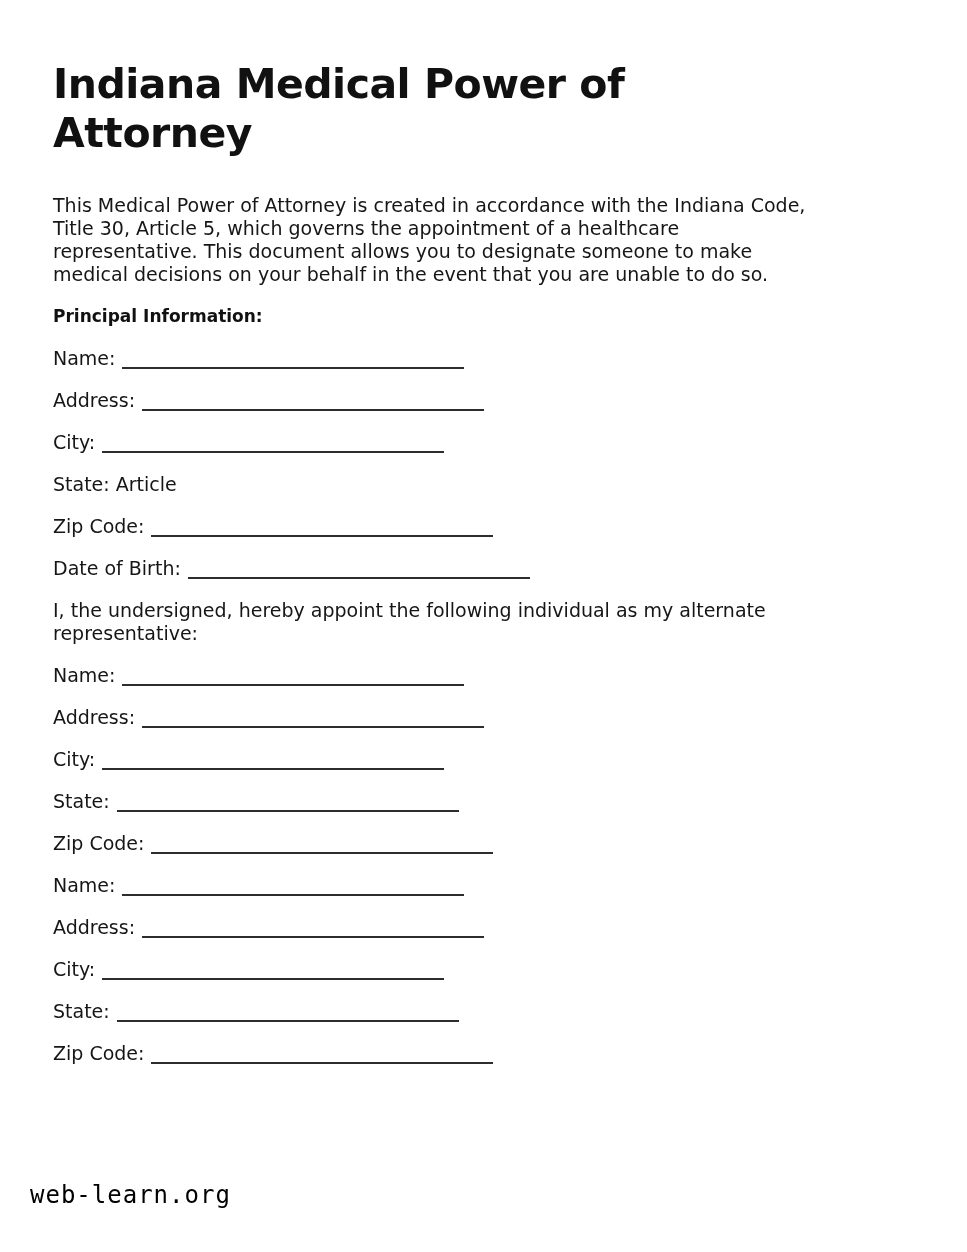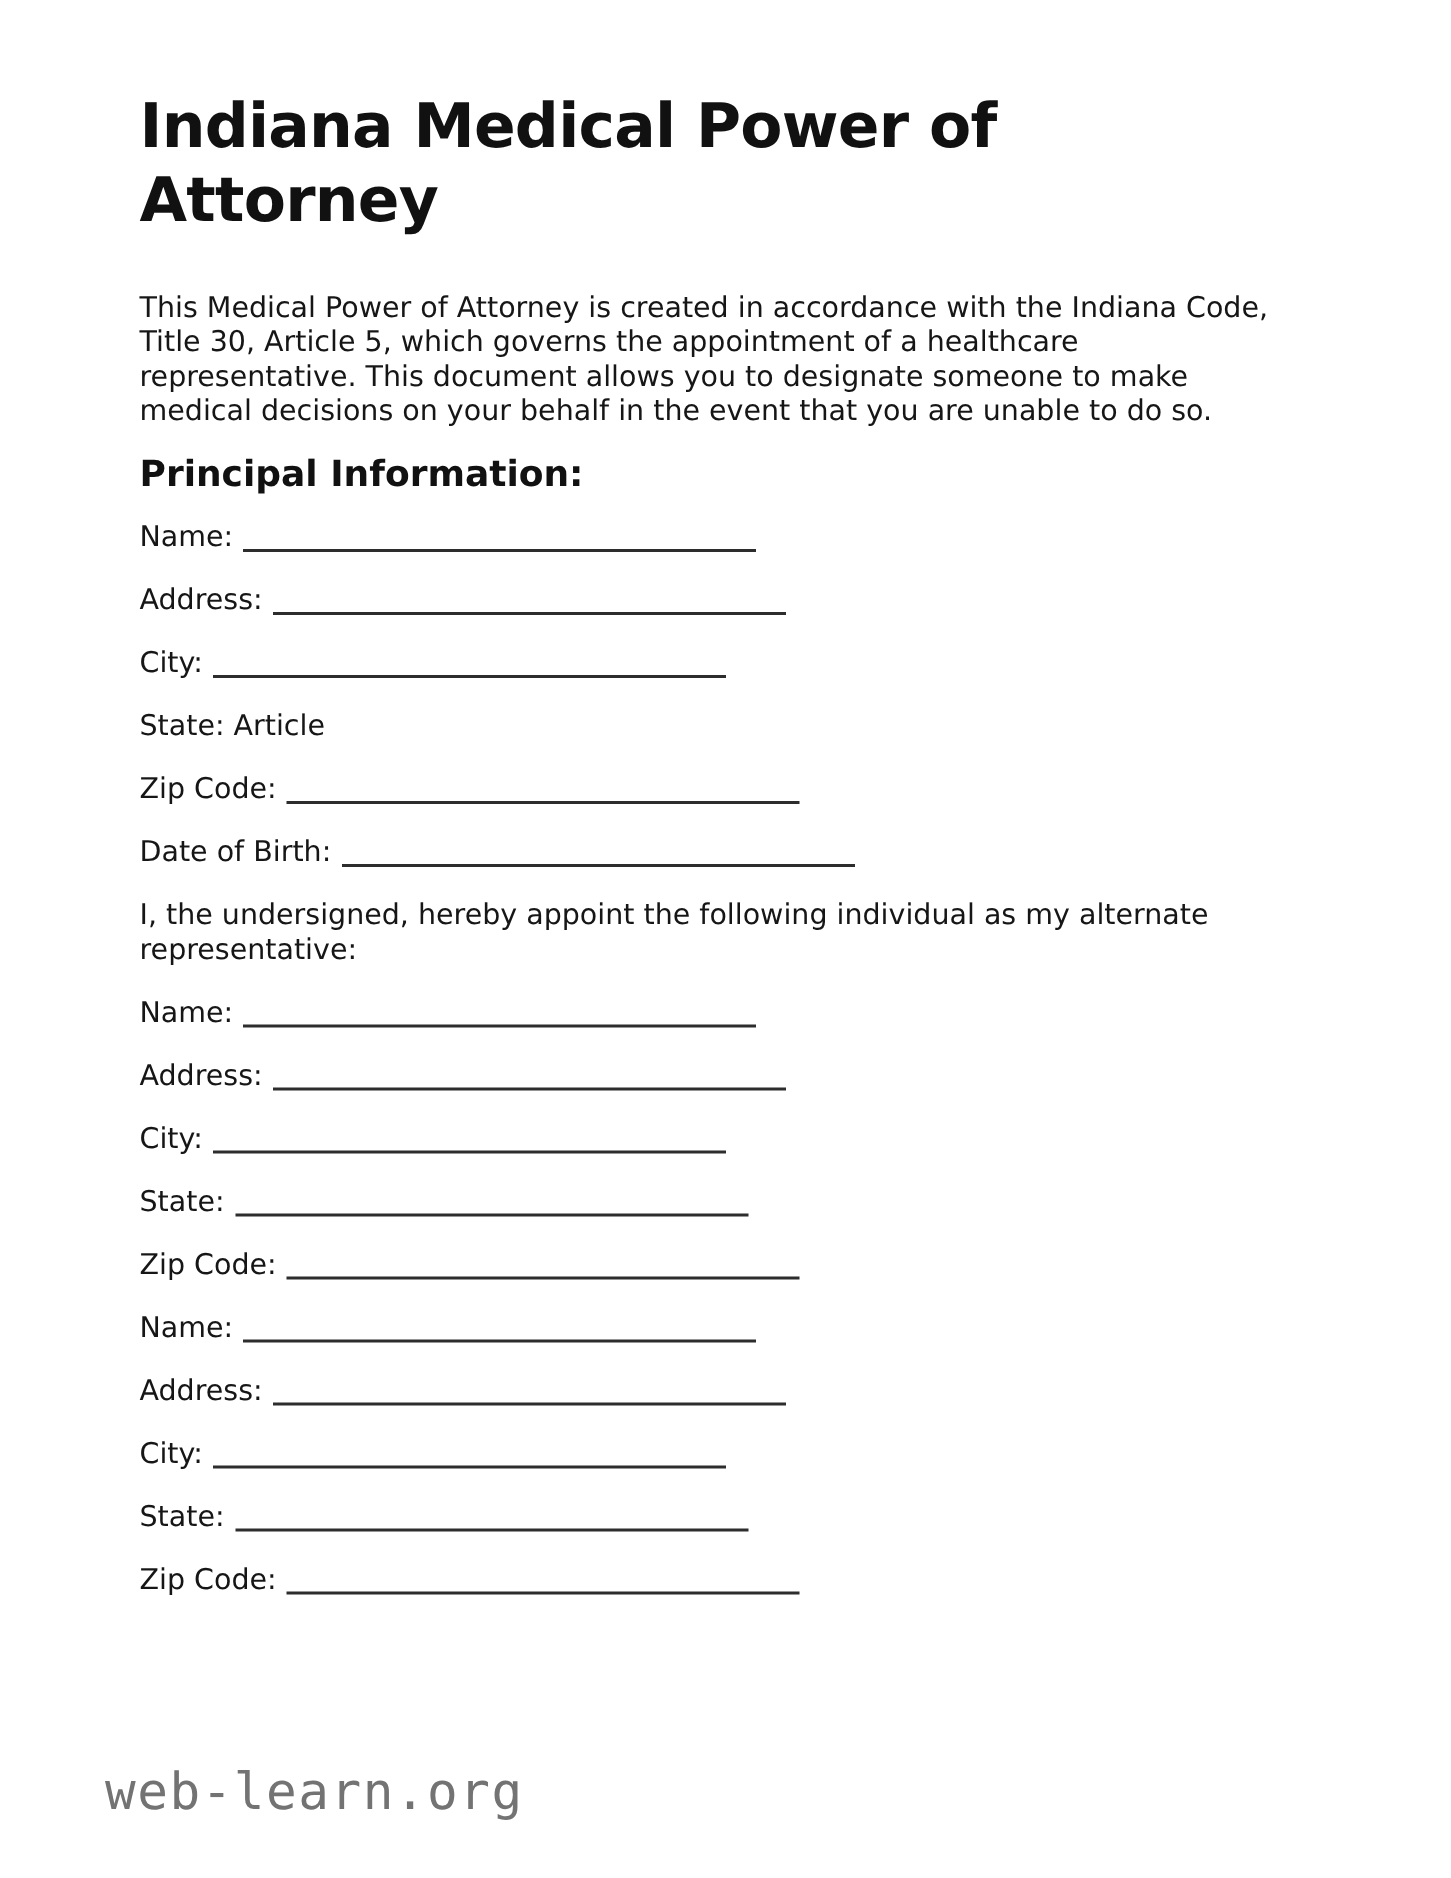--- a/index.html
+++ b/index.html
@@ -8,36 +8,35 @@
     width: 887px;
     height: 1252px;
     background: #ffffff;
     box-sizing: border-box;
     padding: 60px 60px 16px 53px;
     overflow: hidden;
     font-family: "DejaVu Sans", "Liberation Sans", sans-serif;
     color: #161616;
     font-size: 19px;
     line-height: 23px;
-    margin-left: 40px;
   }
   h1.doc-title {
     font-size: 41px;
     line-height: 49px;
     margin: 0 0 36px 0;
     font-weight: bold;
     letter-spacing: -0.5px;
     color: #111111;
   }
   p.para {
     margin: 19px 0;
     max-width: 885px;
   }
   h3.section-heading {
-    font-size: 24px;
+    font-size: 17px;
     line-height: 23px;
     margin: 19px 0;
     font-weight: bold;
     color: #111111;
   }
   .field-row { margin: 19px 0; white-space: nowrap; }
   .field-label { display: inline; }
   .blank-line {
     display: inline-block;
     width: 342px;
@@ -45,23 +44,23 @@
     margin-left: 7px;
     border-bottom: 2px solid #2d2d2d;
     vertical-align: -4px;
   }
   .field-value { display: inline; margin-left: 6px; }
   .watermark {
     position: absolute;
     left: 30px;
     top: 1184px;
     font-family: "DejaVu Sans Mono", "Liberation Mono", monospace;
-    font-size: 34px;
+    font-size: 24px;
     letter-spacing: 1px;
-    color: #737373;
+    color: #000000;
     font-weight: normal;
   }
 </style>
 </head>
 <body>
 
 <div class="page">
 
   <h1 class="doc-title">Indiana Medical Power of Attorney</h1>
 

